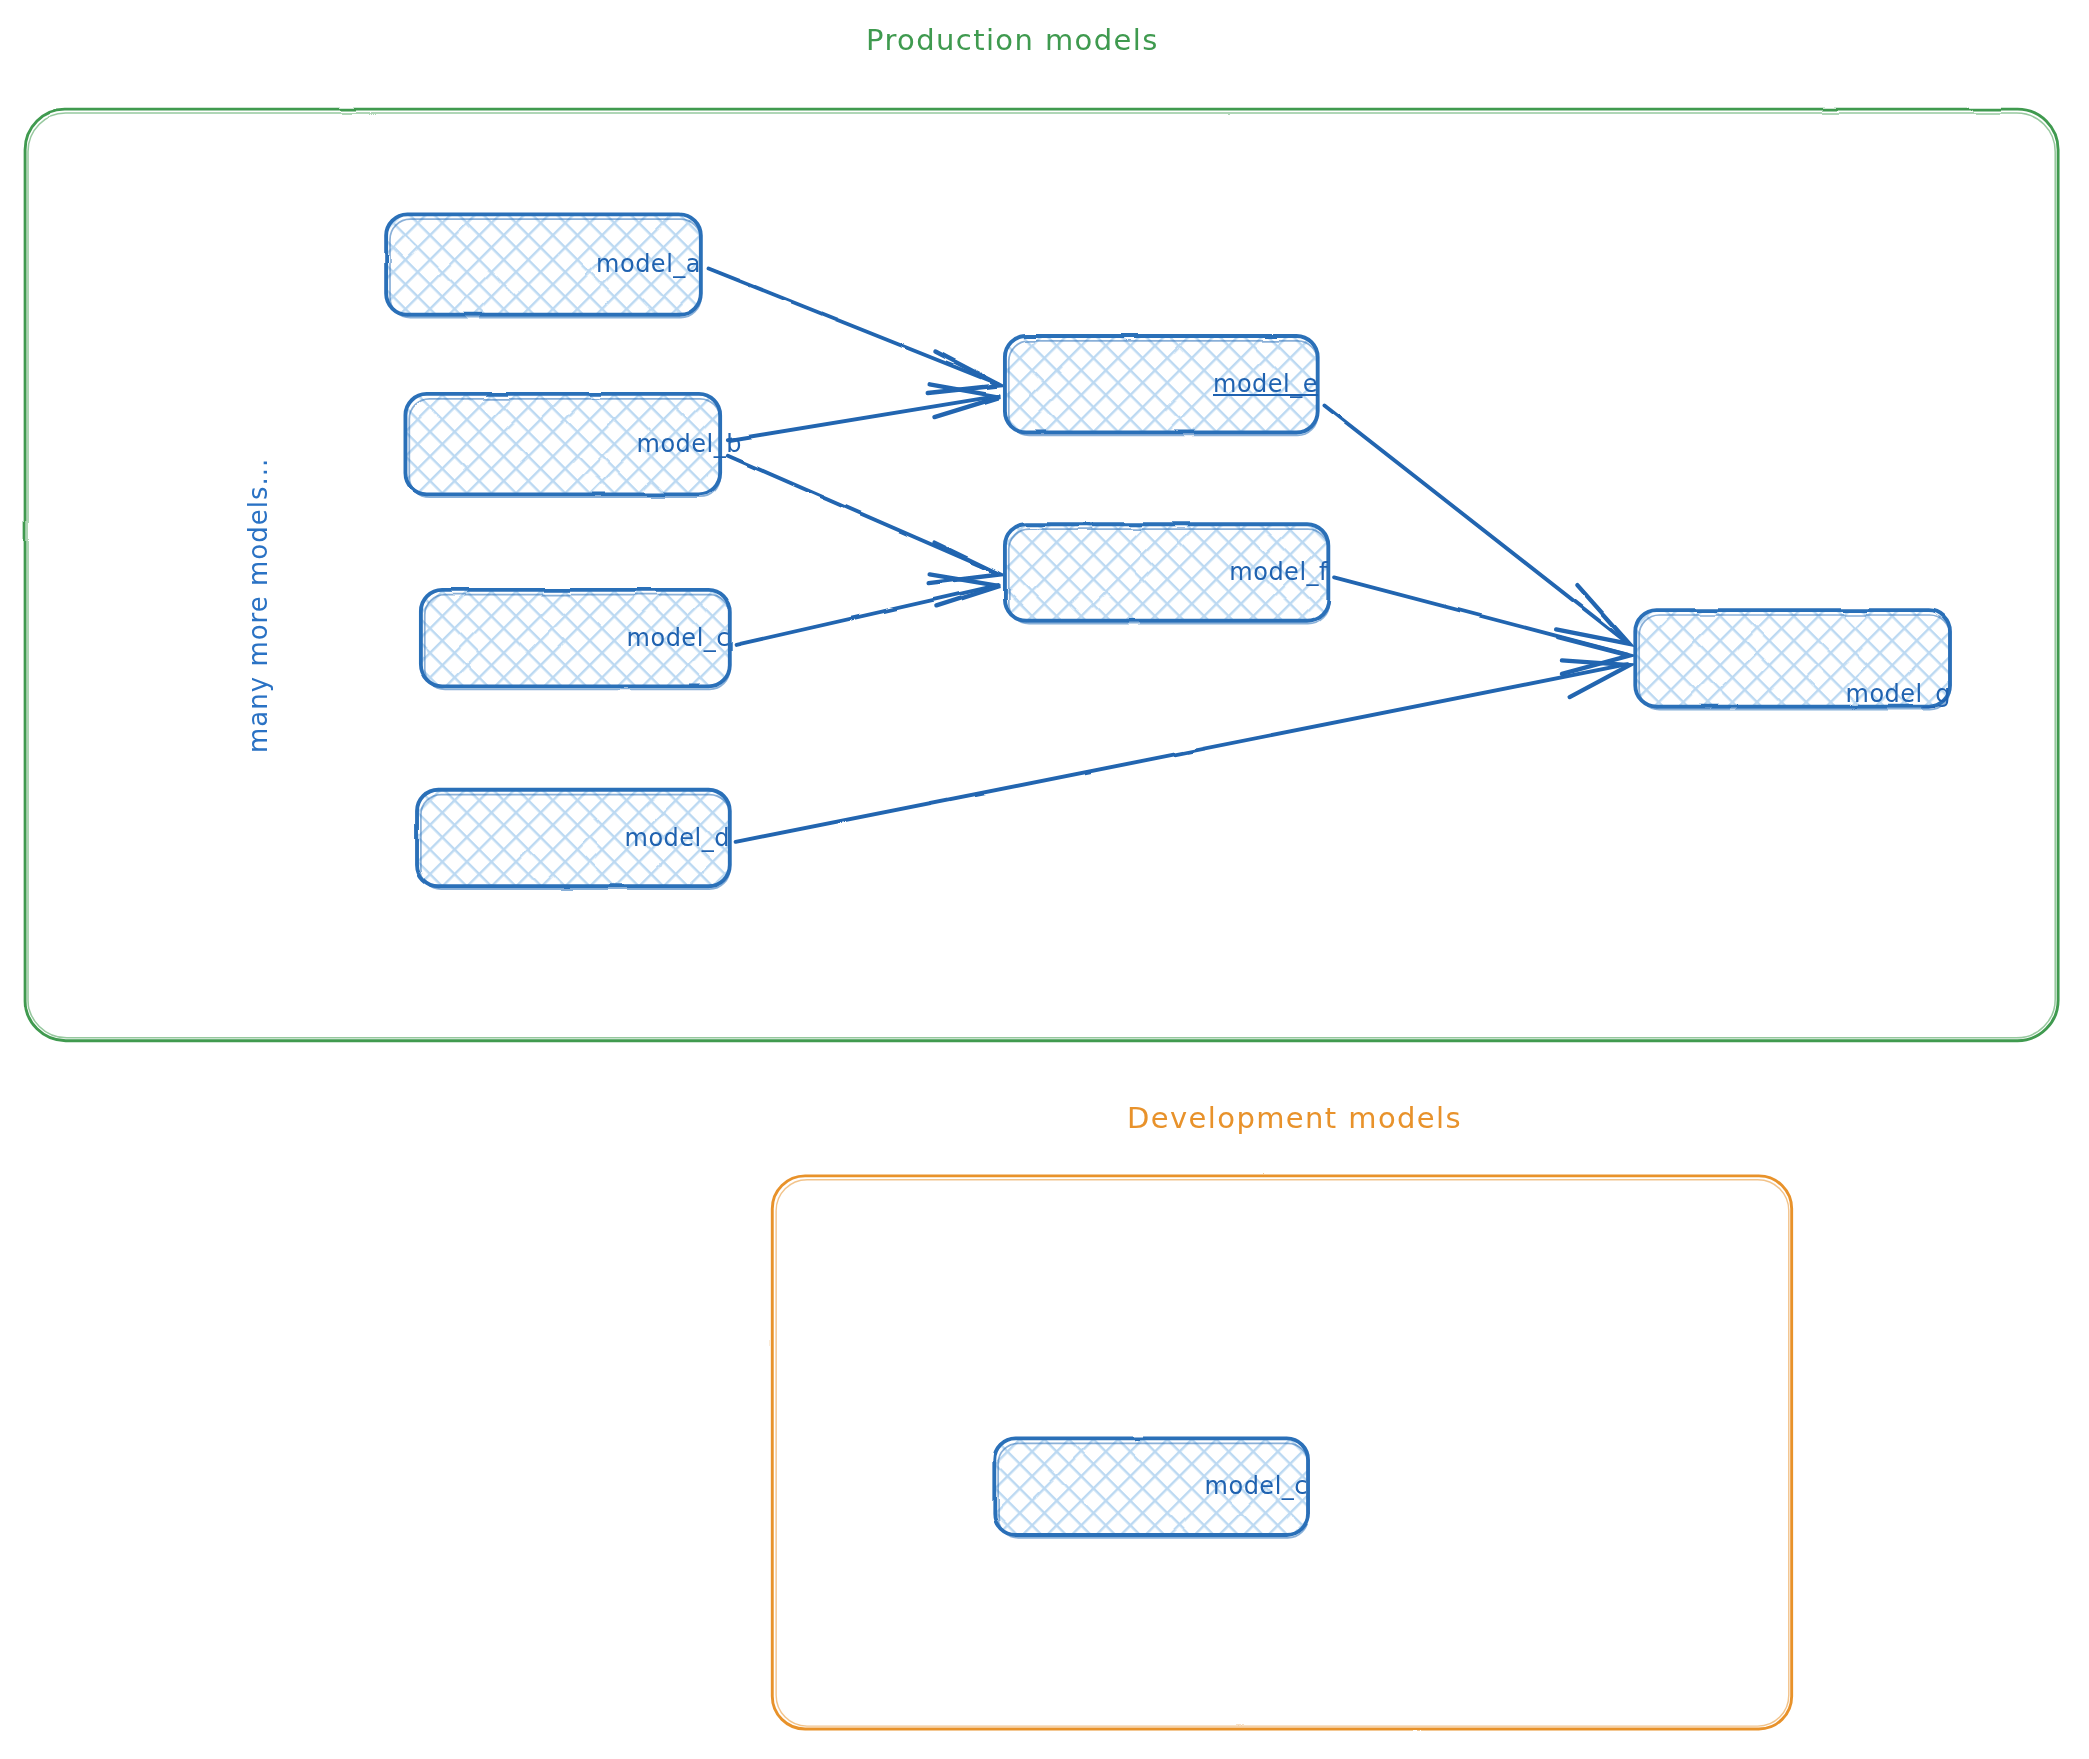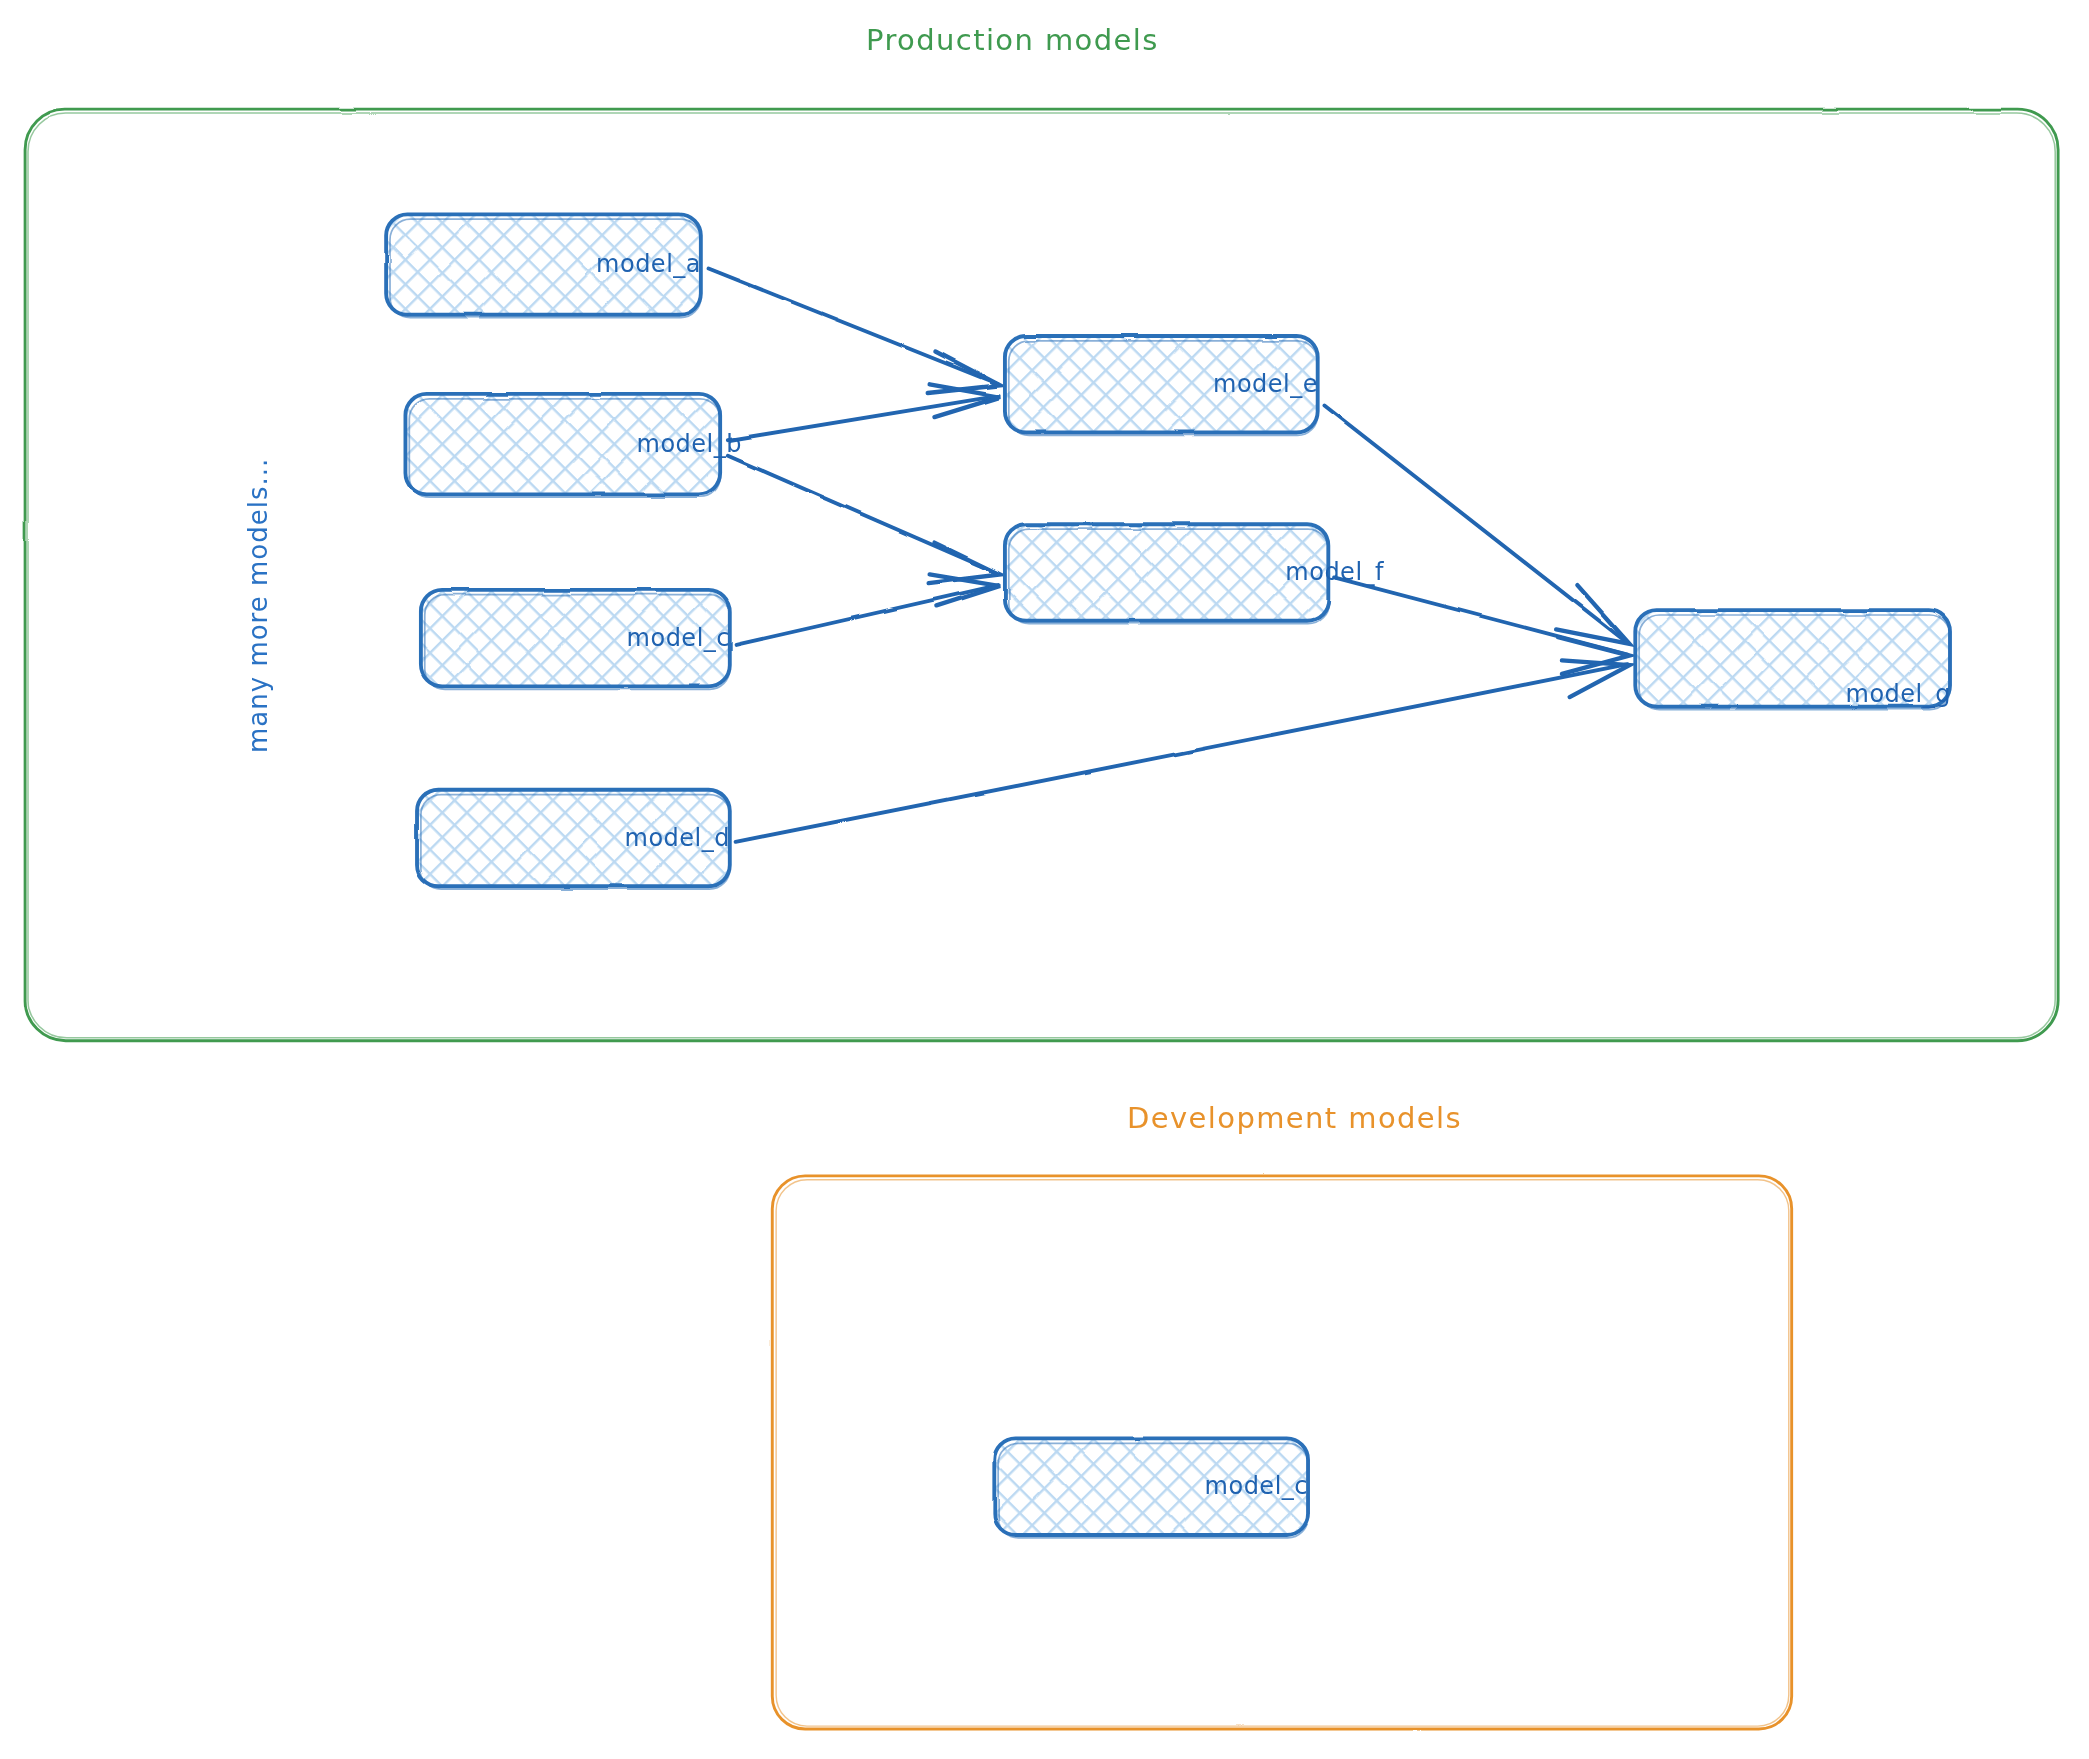--- a/index.html
+++ b/index.html
@@ -172,19 +172,19 @@
 
   <div class="group-title prod" style="left:866px; top:23px;text-align:center;">Production models</div>
   <div class="group-title dev" style="left:1083px; top:1101px;">Development models</div>
 
   <div class="side-note" style="left:243px; top:753px;">many more models...</div>
 
   <div class="node-label" style="left:386px; top:250px; width:315px;">model_a</div>
   <div class="node-label" style="left:427px; top:430px; width:315px;">model_b</div>
   <div class="node-label" style="left:421px; top:624px; width:309px;">model_c</div>
   <div class="node-label" style="left:417px; top:824px; width:313px;">model_d</div>
-  <div class="node-label" style="left:1005px; top:370px; width:313px;">model_e</div>
-  <div class="node-label" style="left:1061px; top:558px; width:323px;">model_f</div>
+  <div class="node-label" style="left:1005px; top:370px; width:313px;text-decoration:underline;">model_e</div>
+  <div class="node-label" style="left:1005px; top:558px; width:323px;">model_f</div>
   <div class="node-label" style="left:1636px; top:680px; width:315px;">model_g</div>
   <div class="node-label" style="left:994px; top:1472px; width:314px;">model_c</div>
 
 </div>
 
 
 </body></html>

